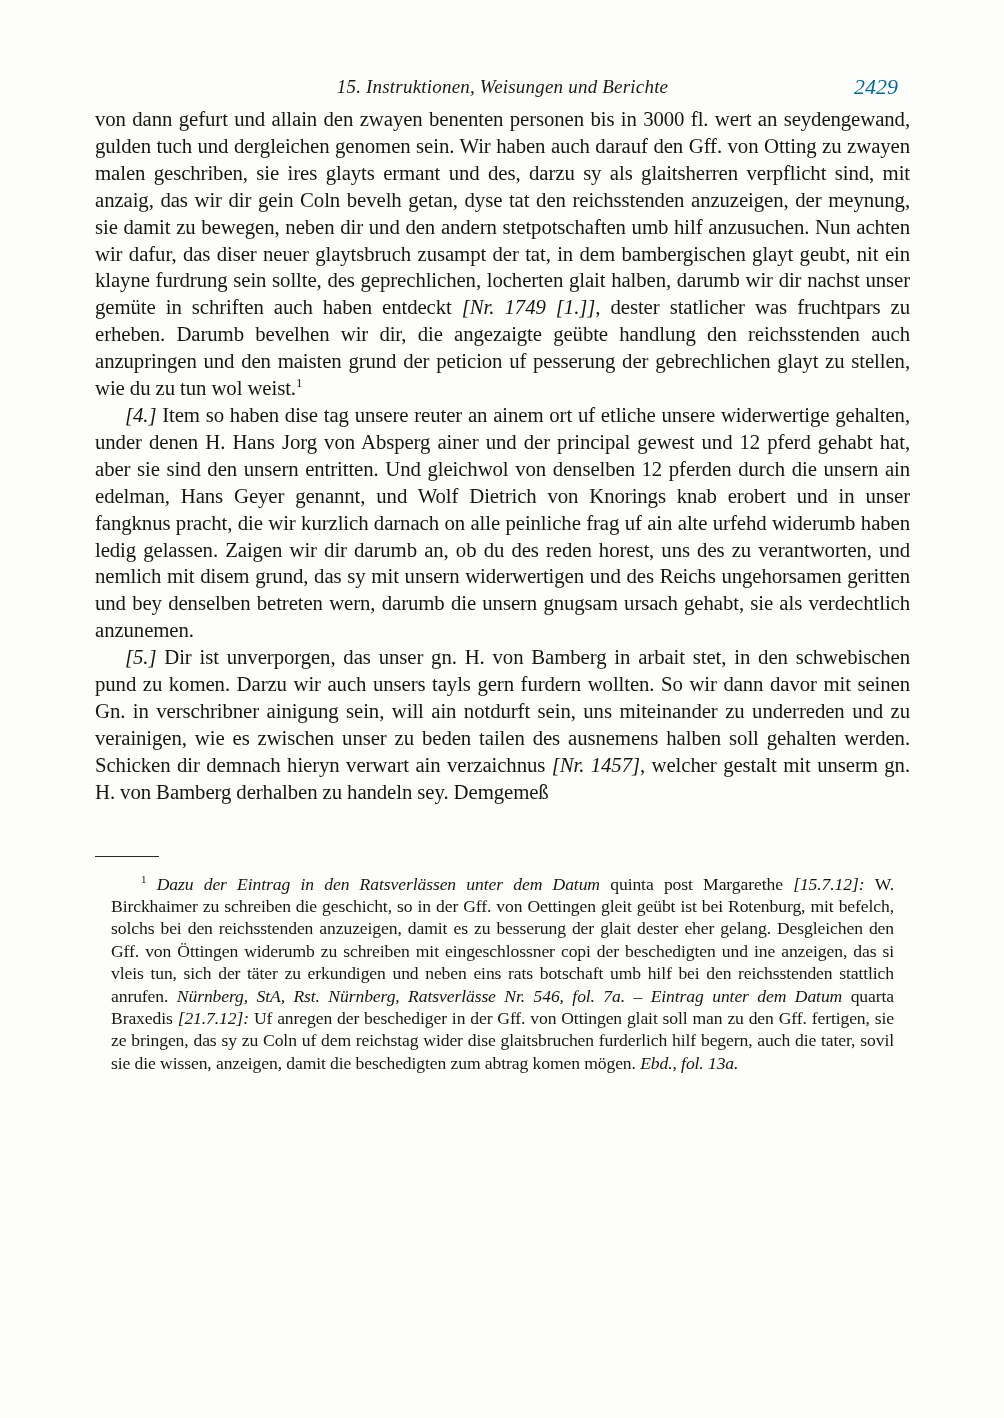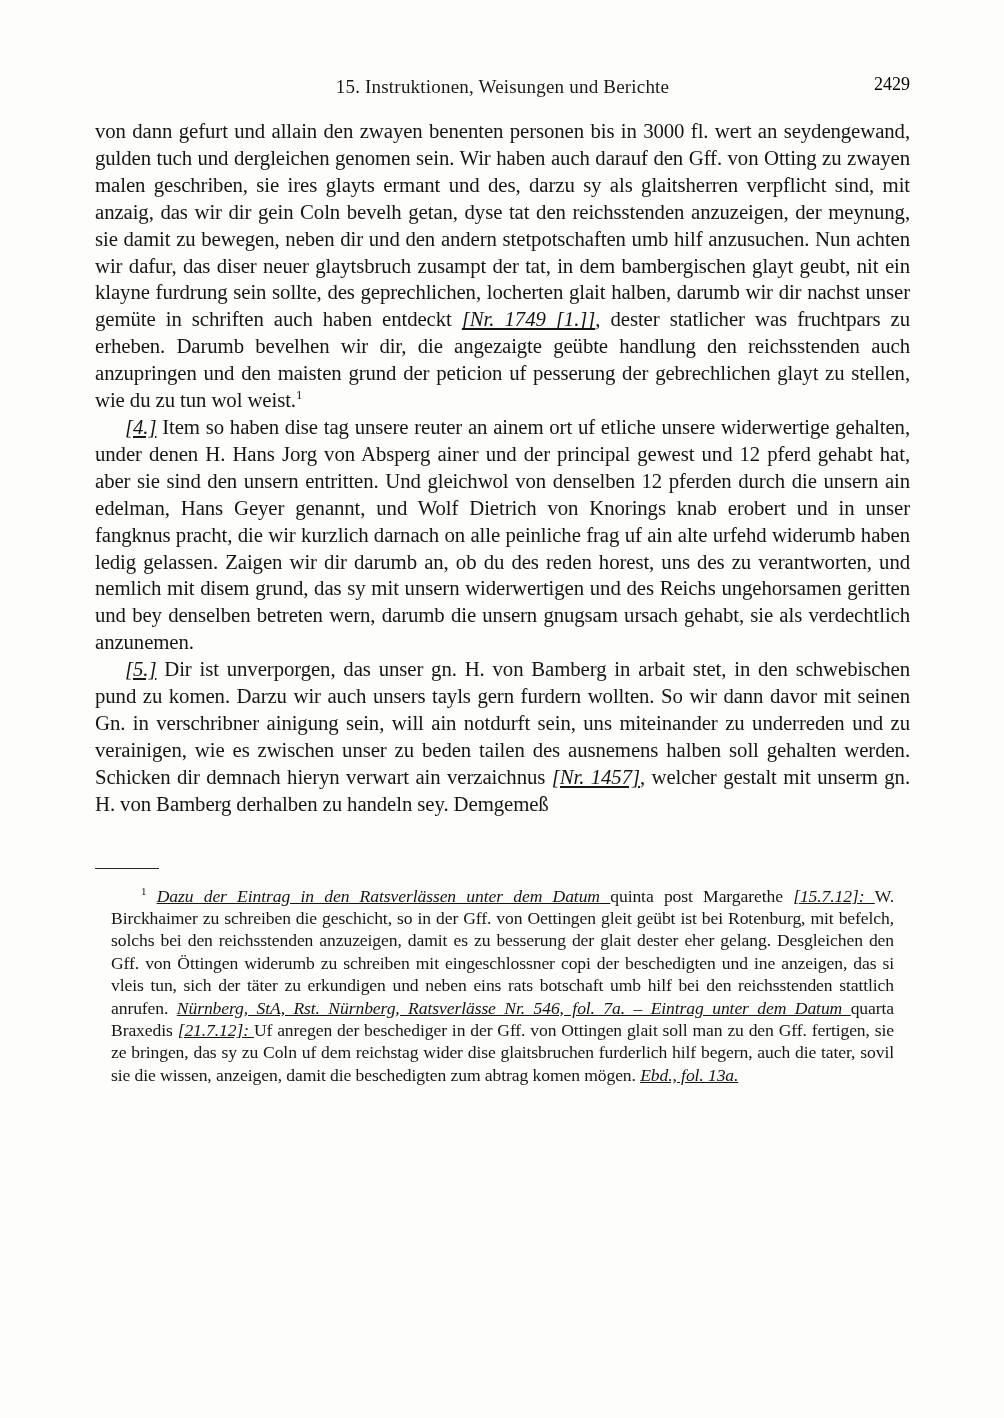--- a/index.html
+++ b/index.html
@@ -14,49 +14,49 @@
     box-sizing: border-box;
     background: #fdfdfb;
     padding: 76px 94px 0 95px;
     font-family: "Liberation Serif", "DejaVu Serif", serif;
     color: #181613;
     overflow: hidden;
   }
   .page-header {
     position: relative;
     height: 26px;
-    margin-bottom: 16px;
+    margin-bottom: 4px;
+    font-style: italic;
   }
   .running-title {
     display: block;
     text-align: center;
     font-size: 19px;
     letter-spacing: 0.2px;
     color: #1c1a17;
   }
   .page-number {
     position: absolute;
-    right: 0;
+    right: 12px;
     top: -2px;
-    font-size: 18px;
-    color: #000000;
+    font-size: 22px;
+    color: #0369a1;
   }
   .body-text p {
     margin: 0;
     text-align: justify;
     font-size: 20.8px;
     line-height: 26.9px;
     letter-spacing: -0.1px;
   }
   .body-text p.indent {
     text-indent: 30px;
   }
   .italic {
     font-style: italic;
-    text-decoration: underline;
   }
   sup {
     font-size: 0.62em;
     line-height: 0;
     vertical-align: super;
   }
   .footnote-rule {
     width: 64px;
     height: 0;
     border-top: 1.4px solid #2a2825;

